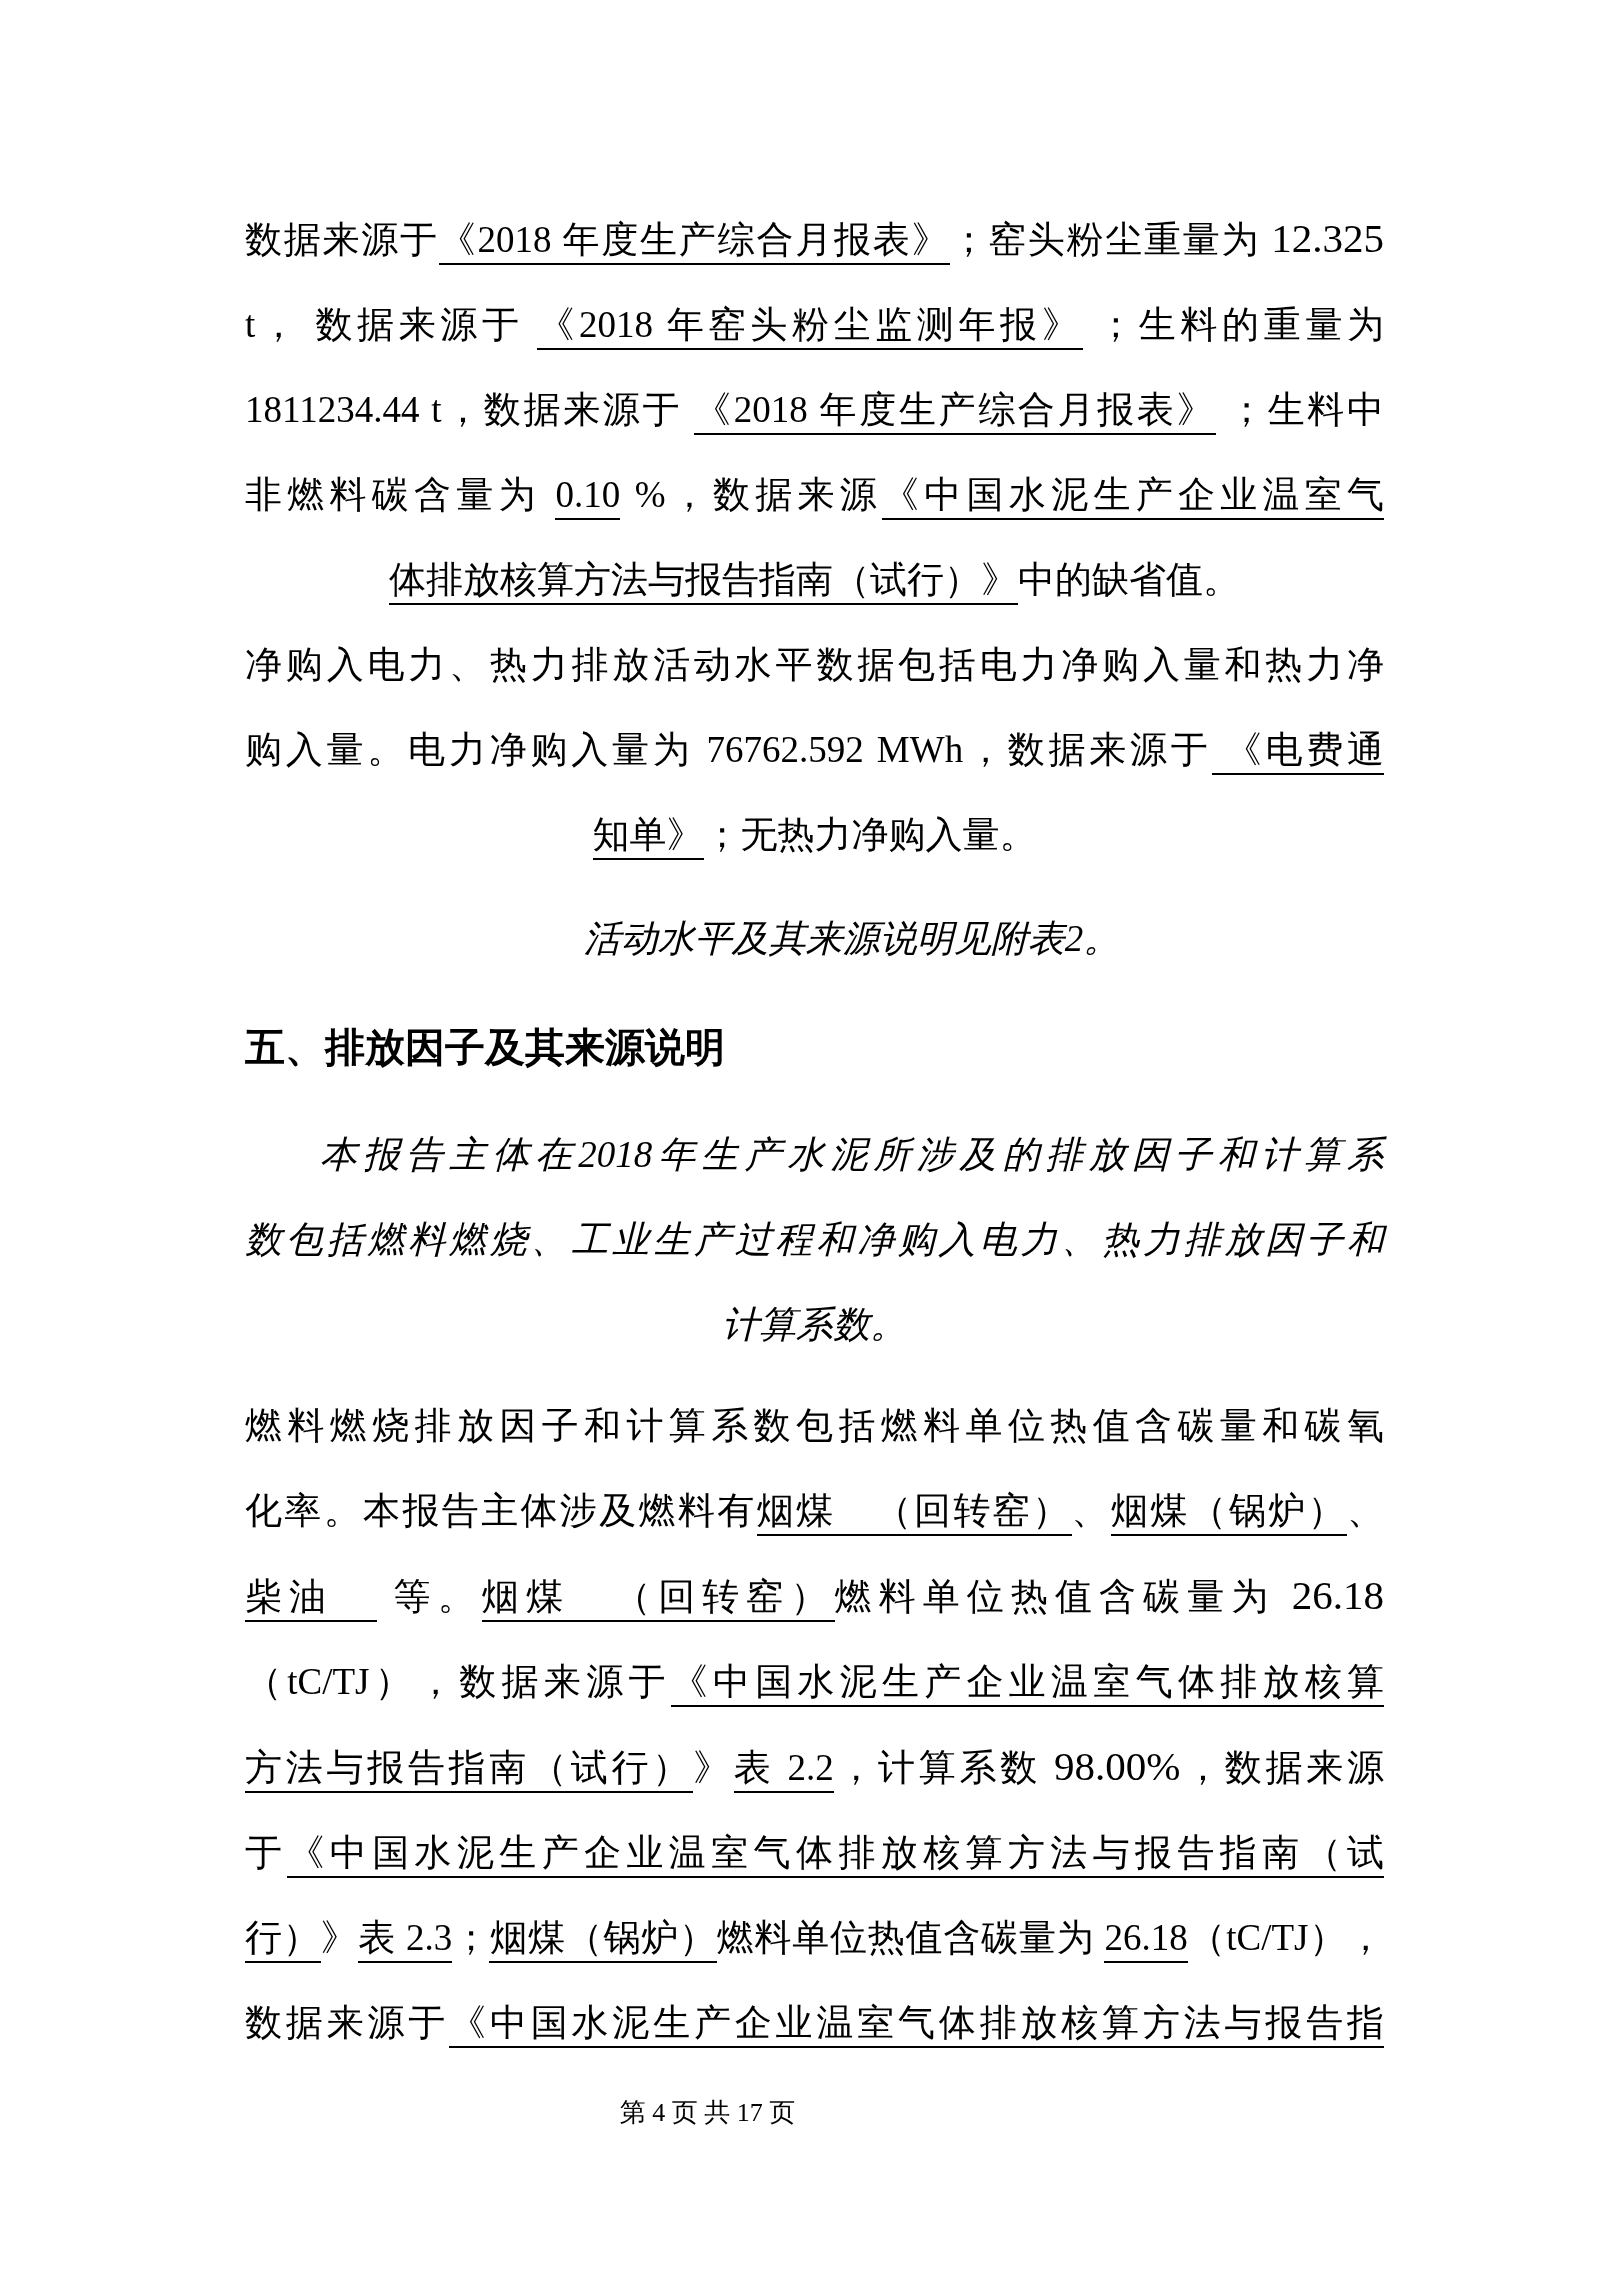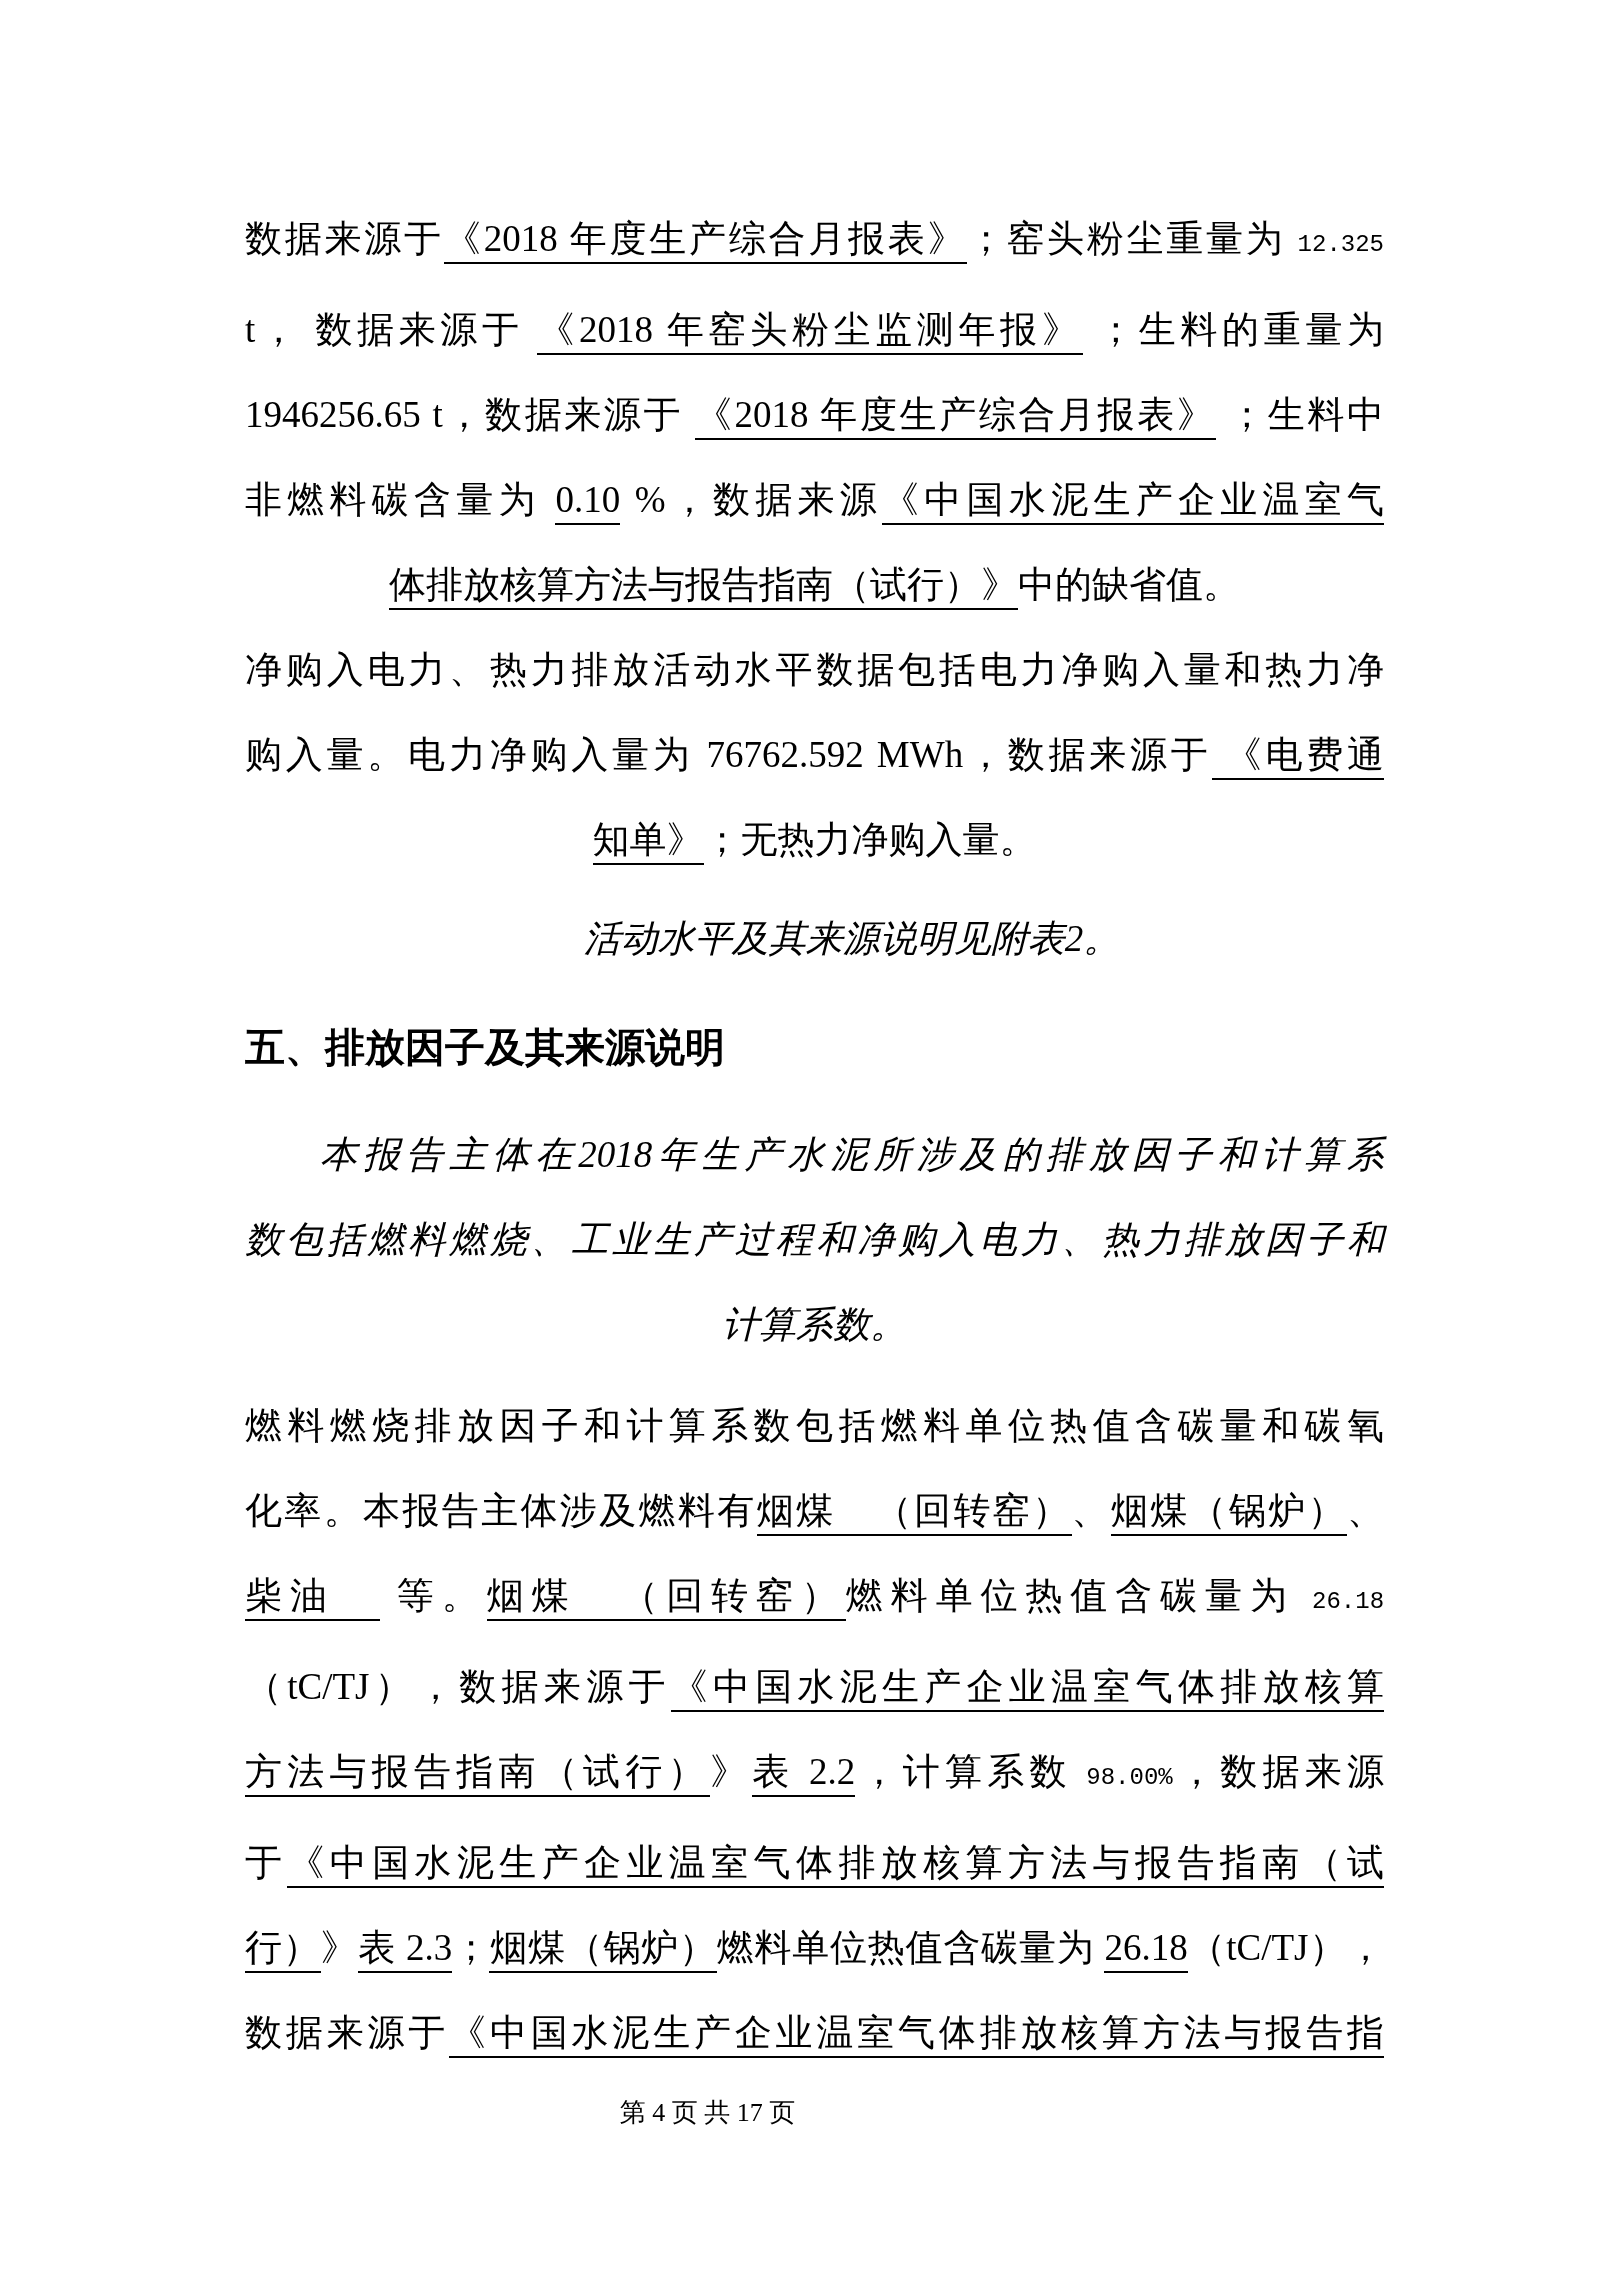--- a/index.html
+++ b/index.html
@@ -20,21 +20,21 @@
   }
   #block-activity{top:196px;}
   #block-note{top:896px;}
   #block-intro{top:1112px;}
   #block-fuel{top:1383px;}
   .kai{font-style:italic;}
   .line{text-align:center;}
   .line.j{text-align:justify;text-align-last:justify;}
   .line.ind{text-indent:75px;}
   .u{border-bottom:2.6px solid #000;padding-bottom:2.6px;}
-  .v{font-family:Liberation Mono, monospace;font-size:24px;}
+  .v{font-family:Liberation Serif, serif;font-size:41px;}
   .heading{
     position:absolute;
     left:245px;top:1016px;
     width:1139px;
     font-family:Liberation Serif, serif;
     font-weight:700;
     font-size:40px;
     line-height:63px;
   }
   .footer{
@@ -47,21 +47,21 @@
   }
 </style>
 </head>
 <body>
 
 <div class="page">
 
   <div id="block-activity" class="block">
       <div class="line j"><span class="">数据来源于</span><span class="u">《2018 年度生产综合月报表》</span><span class="">；窑头粉尘重量为 </span><span class="v">12.325</span></div>
       <div class="line j"><span class="">t， 数据来源于 </span><span class="u">《2018 年窑头粉尘监测年报》</span><span class=""> ；生料的重量为</span></div>
-      <div class="line j"><span class="">1946256.65 t，数据来源于 </span><span class="u">《2018 年度生产综合月报表》</span><span class=""> ；生料中</span></div>
+      <div class="line j"><span class="">1811234.44 t，数据来源于 </span><span class="u">《2018 年度生产综合月报表》</span><span class=""> ；生料中</span></div>
       <div class="line j"><span class="">非燃料碳含量为 </span><span class="u">0.10</span><span class=""> %，数据来源</span><span class="u">《中国水泥生产企业温室气</span></div>
       <div class="line"><span class="u">体排放核算方法与报告指南（试行）》</span><span class="">中的缺省值。</span></div>
       <div class="line j"><span class="">净购入电力、热力排放活动水平数据包括电力净购入量和热力净</span></div>
       <div class="line j"><span class="">购入量。电力净购入量为 76762.592 MWh，数据来源于</span><span class="u"> 《电费通</span></div>
       <div class="line"><span class="u">知单》</span><span class="">；无热力净购入量。</span></div>
     </div>
 
   <div id="block-note" class="block kai">
       <div class="line ind"><span class="">活动水平及其来源说明见附表2。</span></div>
     </div>

